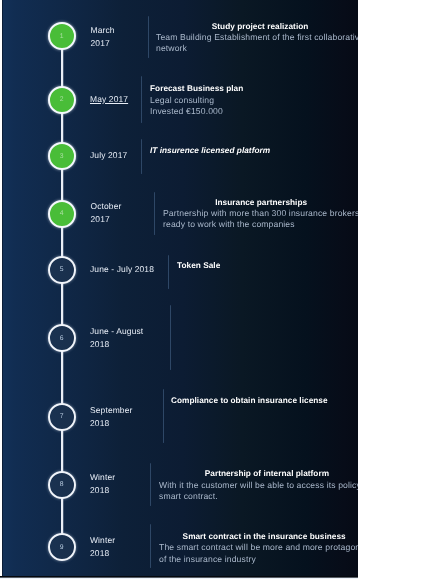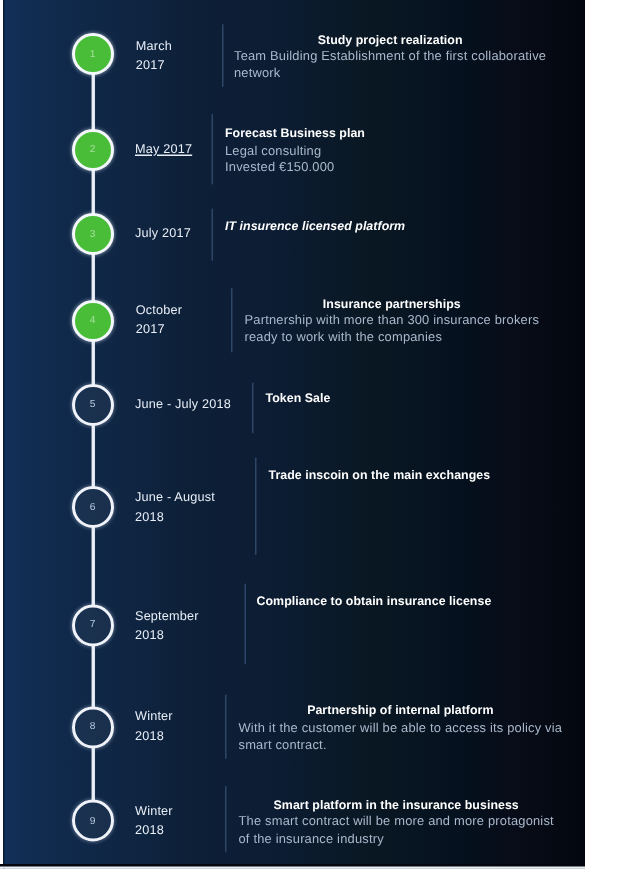--- a/index.html
+++ b/index.html
@@ -1,20 +1,20 @@
 <!DOCTYPE html>
 <html><head>
 <meta charset="utf-8">
 <title>Roadmap</title>
 <style>
   html,body{margin:0;padding:0;background:#ffffff;}
   body{width:425px;height:579px;overflow:hidden;
        font-family:"Liberation Sans",sans-serif;
        -webkit-font-smoothing:antialiased;text-rendering:geometricPrecision;}
-  #page{position:absolute;left:0;top:0;width:390px;height:579px;overflow:hidden;}
+  #page{position:absolute;left:0;top:0;width:358px;height:579px;overflow:hidden;}
   .bg{position:absolute;left:0;top:0;width:425px;height:579px;
       background:linear-gradient(90deg,
         #13325a 0%,
         #112d52 3.3%,
         #0f2542 20%,
         #0d2038 29%,
         #0c1c33 43%,
         #0a1824 57%,
         #05111e 72%,
         #070c18 81%,
@@ -91,21 +91,20 @@
       <div class="date" style="left: 90px; top: 263.2px;">June - July 2018</div>
       <div class="sep" style="left: 168px; top: 254.5px; height: 34px;"></div>
       <div class="txt" style="left: 177px; top: 259.6px;">
         <div class="ttl">Token Sale</div>
       </div>
       <div class="node todo" style="left: 47.7px; top: 324.3px; width: 28px; height: 28px;">6</div>
       <div class="date" style="left: 90px; top: 324.8px;">June - August
 2018</div>
       <div class="sep" style="left: 169.8px; top: 304.6px; height: 65px;"></div>
       <div class="txt" style="left: 179px; top: 311.4px;">
-        <div class="ttl">Trade inscoin on the main exchanges</div>
       </div>
       <div class="node todo" style="left: 47.7px; top: 402.8px; width: 28px; height: 28px;">7</div>
       <div class="date" style="left: 90px; top: 403.8px;">September
 2018</div>
       <div class="sep" style="left: 162.6px; top: 389.3px; height: 53.4px;"></div>
       <div class="txt" style="left: 171px; top: 395.4px;">
         <div class="ttl">Compliance to obtain insurance license</div>
       </div>
       <div class="node todo" style="left: 47.7px; top: 470.6px; width: 28px; height: 28px;">8</div>
       <div class="date" style="left: 90px; top: 471.1px;">Winter
@@ -114,21 +113,21 @@
       <div class="txt" style="left: 159px; top: 468.4px;">
         <div class="ttl">Partnership of internal platform</div>
         <div class="body">With it the customer will be able to access its policy via
 smart contract.</div>
       </div>
       <div class="node todo" style="left: 47.7px; top: 533.1px; width: 28px; height: 28px;">9</div>
       <div class="date" style="left: 90px; top: 533.8px;">Winter
 2018</div>
       <div class="sep" style="left: 150px; top: 524.2px; height: 43.5px;"></div>
       <div class="txt" style="left: 159px; top: 530.8px;">
-        <div class="ttl">Smart platform in the insurance business</div>
+        <div class="ttl">Smart contract in the insurance business</div>
         <div class="body">The smart contract will be more and more protagonist
 of the insurance industry</div>
       </div>
     </div>
   <div class="leftedge"></div>
   <div class="leftedge2"></div>
   <div class="bottomedge"></div>
 </div>
 
 </body></html>

